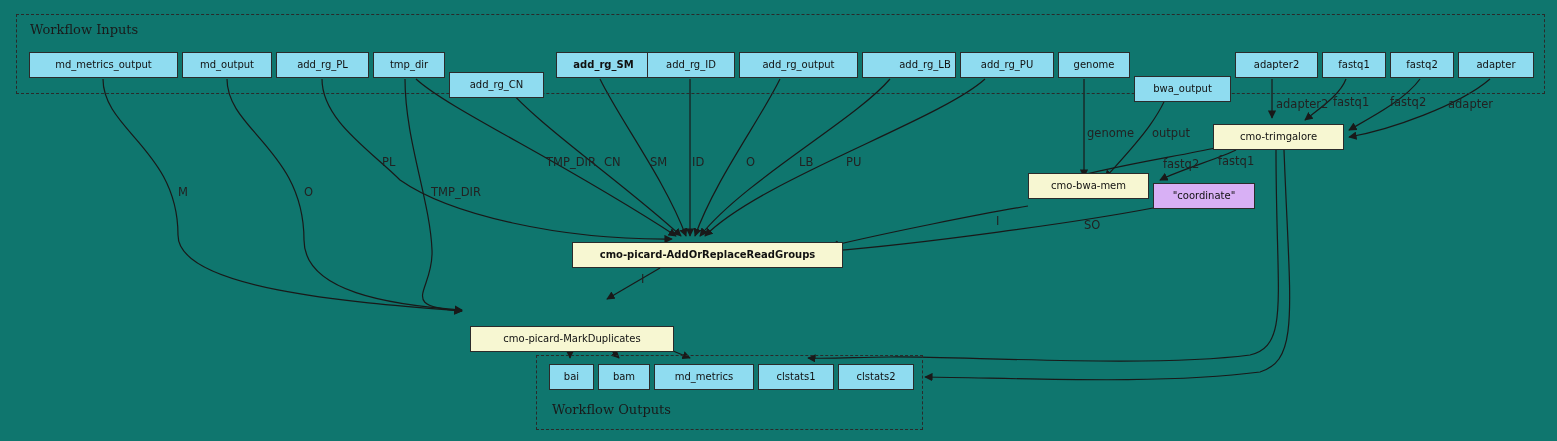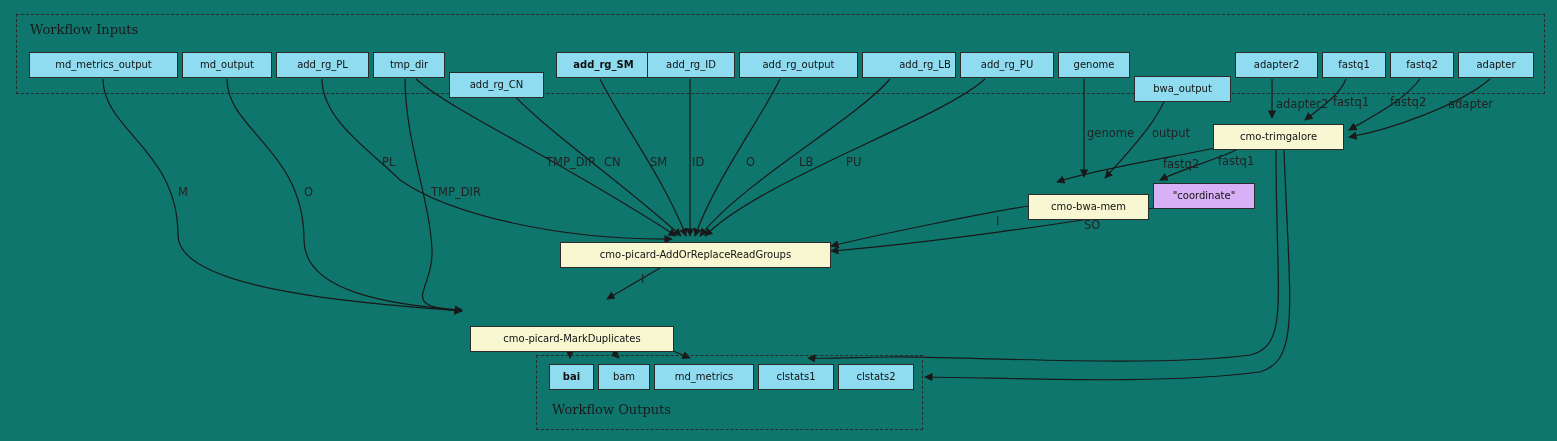--- a/index.html
+++ b/index.html
@@ -146,26 +146,26 @@
   <div class="node io" style="left:862px; top:52px; width:94px;padding-left:32px;">add_rg_LB</div>
   <div class="node io" style="left:960px; top:52px; width:94px;">add_rg_PU</div>
   <div class="node io" style="left:1058px; top:52px; width:72px;">genome</div>
   <div class="node io" style="left:1134px; top:52px; width:97px;margin-top:24px;">bwa_output</div>
   <div class="node io" style="left:1235px; top:52px; width:83px;">adapter2</div>
   <div class="node io" style="left:1322px; top:52px; width:64px;">fastq1</div>
   <div class="node io" style="left:1390px; top:52px; width:64px;">fastq2</div>
   <div class="node io" style="left:1458px; top:52px; width:76px;">adapter</div>
 
   <div class="node proc" style="left:1213px; top:124px; width:131px;">cmo-trimgalore</div>
-  <div class="node proc" style="left:1028px; top:194px; width:121px;">cmo-bwa-mem</div>
+  <div class="node proc" style="left:1028px; top:173px; width:121px;">cmo-bwa-mem</div>
   <div class="node scatter" style="left:1153px; top:183px; width:102px;">"coordinate"</div>
-  <div class="node proc" style="left:560px; top:242px; width:271px;">cmo-picard-AddOrReplaceReadGroups</div>
+  <div class="node proc" style="left:572px; top:242px; width:271px;font-weight:bold;">cmo-picard-AddOrReplaceReadGroups</div>
   <div class="node proc" style="left:470px; top:303px; width:204px;margin-top:23px;">cmo-picard-MarkDuplicates</div>
 
-  <div class="node io" style="left:549px; top:364px; width:45px;font-weight:bold;">bai</div>
+  <div class="node io" style="left:549px; top:364px; width:45px;">bai</div>
   <div class="node io" style="left:598px; top:364px; width:52px;">bam</div>
   <div class="node io" style="left:654px; top:364px; width:100px;">md_metrics</div>
   <div class="node io" style="left:758px; top:364px; width:76px;">clstats1</div>
   <div class="node io" style="left:838px; top:364px; width:76px;">clstats2</div>
 
   <svg id="labels" style="position:absolute;left:0;top:0;width:1557px;height:441px;pointer-events:none;" viewBox="0 0 1557 441">
     <text class="edge-label" x="178" y="196">M</text>
     <text class="edge-label" x="304" y="196">O</text>
     <text class="edge-label" x="382" y="166">PL</text>
     <text class="edge-label" x="431" y="196">TMP_DIR</text>

